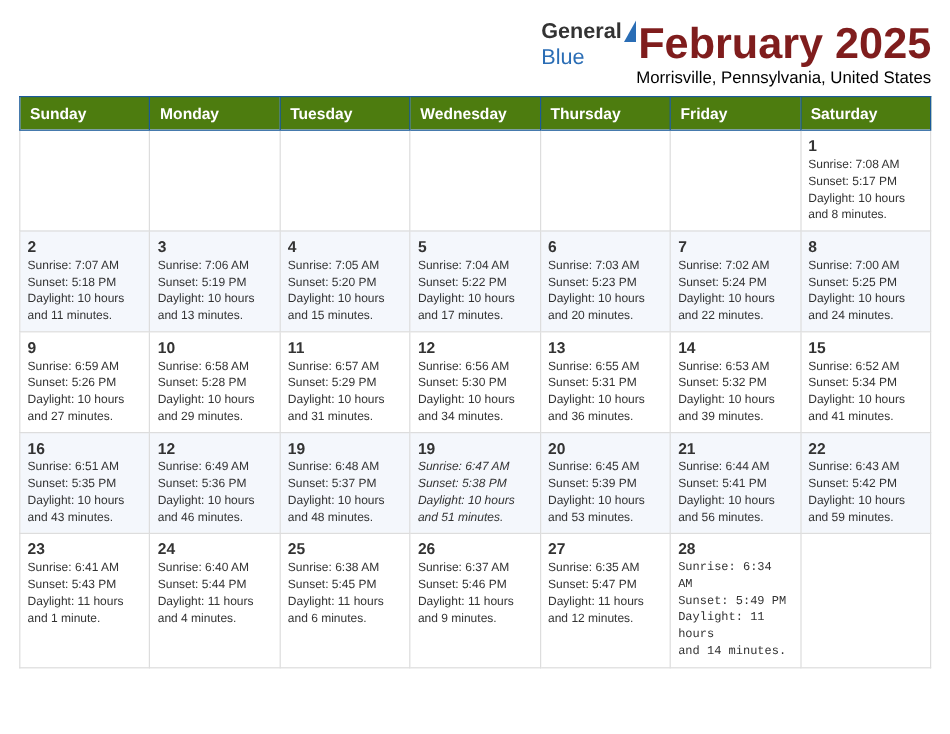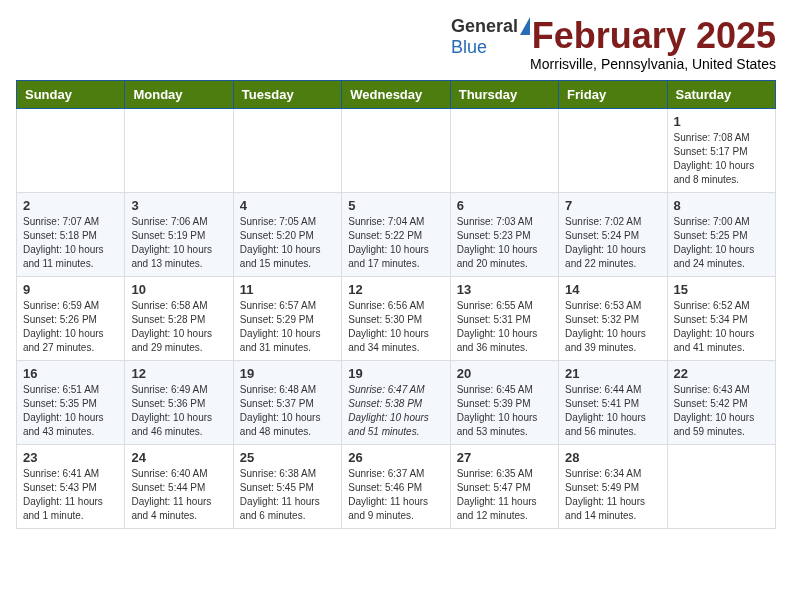--- a/index.html
+++ b/index.html
@@ -329,21 +329,21 @@
         </td>
         <td>
           <span class="day-number">27</span>
           <div class="day-info" style="white-space: pre-line;">Sunrise: 6:35 AM
 Sunset: 5:47 PM
 Daylight: 11 hours
 and 12 minutes.</div>
         </td>
         <td>
           <span class="day-number">28</span>
-          <div class="day-info" style="white-space: pre-line;">Sunrise: 6:34 AM
+          <div class="day-info" style="white-space: pre-line; font-family: Liberation Mono, monospace;">Sunrise: 6:34 AM
 Sunset: 5:49 PM
 Daylight: 11 hours
 and 14 minutes.</div>
         </td>
         <td class="empty-cell"></td>
       </tr>
     </tbody>
 </table>
 
 </body></html>

